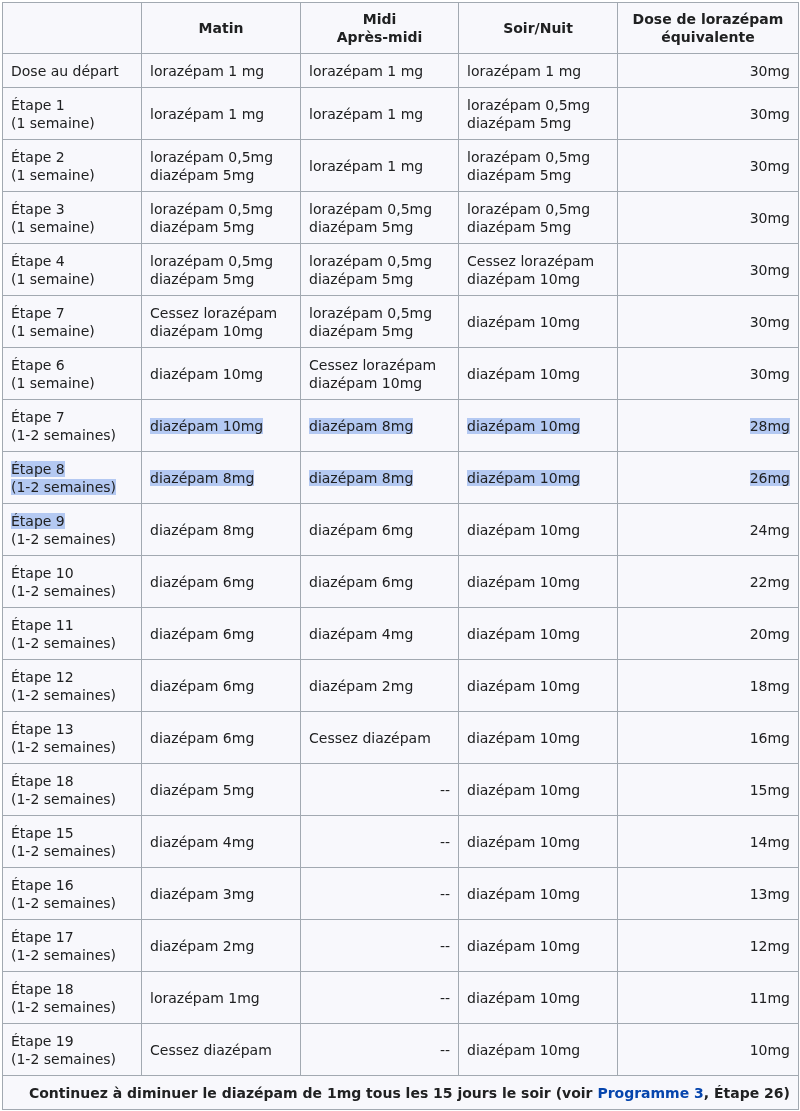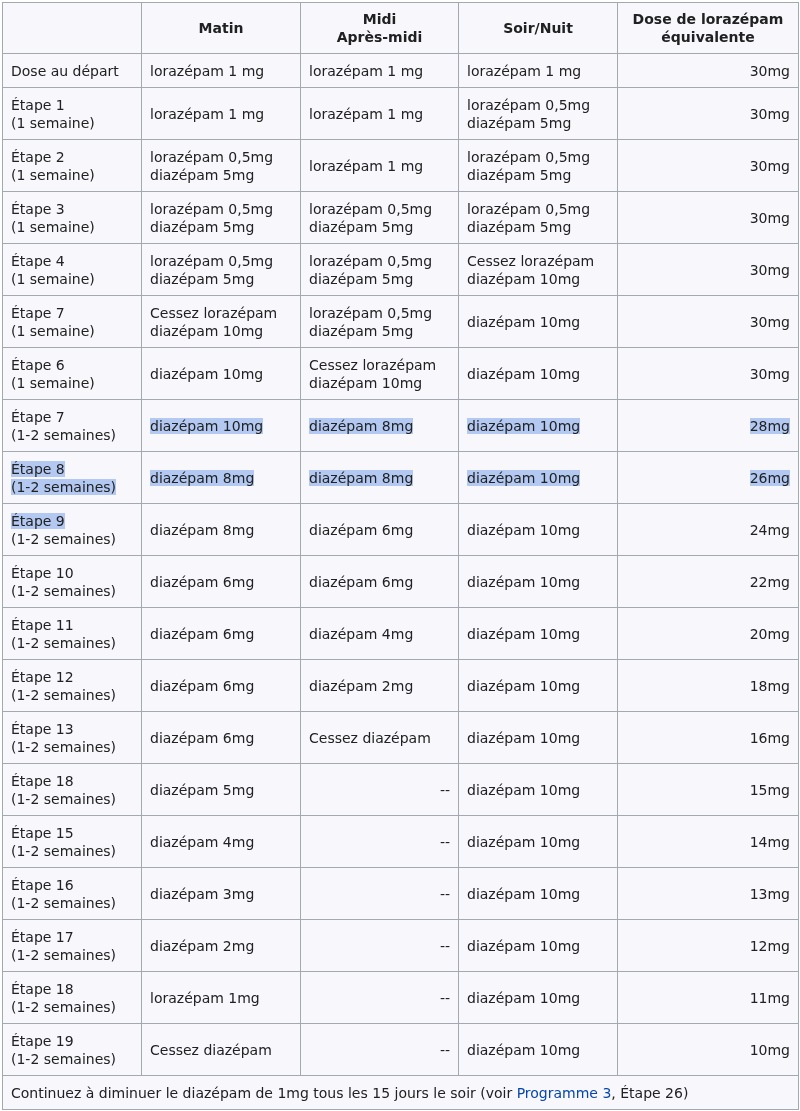--- a/index.html
+++ b/index.html
@@ -16,21 +16,21 @@
   table.taper td, table.taper th {
     border: 1px solid #a2a9b1;
     padding: 0 8px;
     vertical-align: middle;
     background: #f8f8fc;
   }
   table.taper th { font-weight: bold; text-align: center; height: 50px; }
   table.taper tr.first td { height: 33px; margin-left: 20px; }
   table.taper tr.step td { height: 51px; }
   table.taper td.center { text-align: right; }
-  table.taper tr.footer td { height: 33px; text-align: left; font-weight: normal; }
+  table.taper tr.footer td { height: 33px; text-align: right; font-weight: bold; }
   .line { display: block; white-space: nowrap; }
   .sel { background: #b4c9f2; }
   a.link { color: #0645ad; text-decoration: none; }
   col.c0 { width: 139px; } col.c1 { width: 159px; } col.c2 { width: 158px; } col.c3 { width: 159px; } col.c4 { width: 181px; }
 </style>
 </head>
 <body>
 
 <table class="taper">
   <colgroup>

